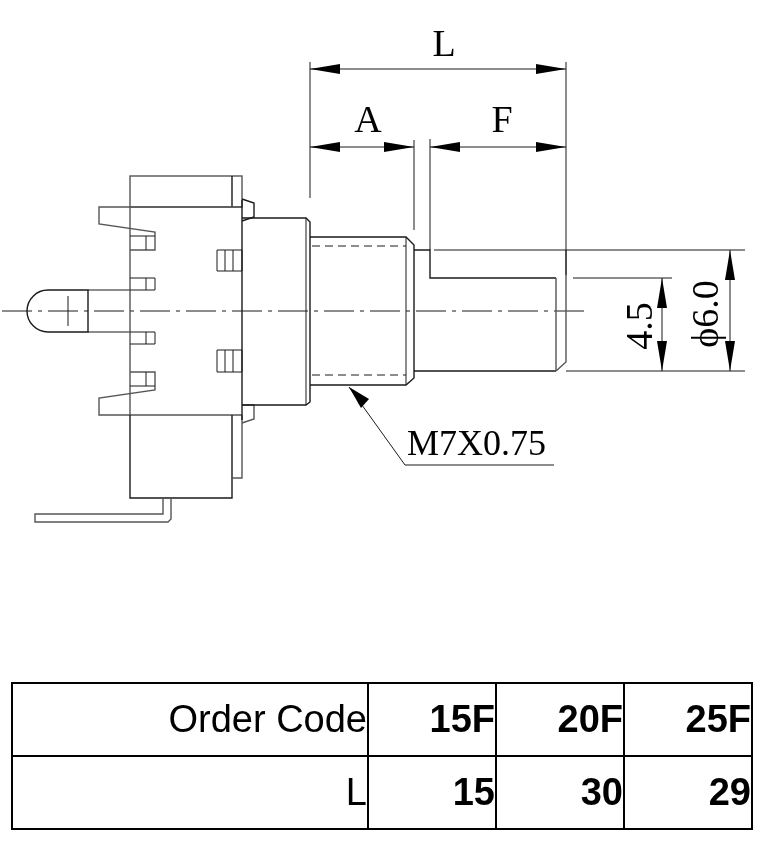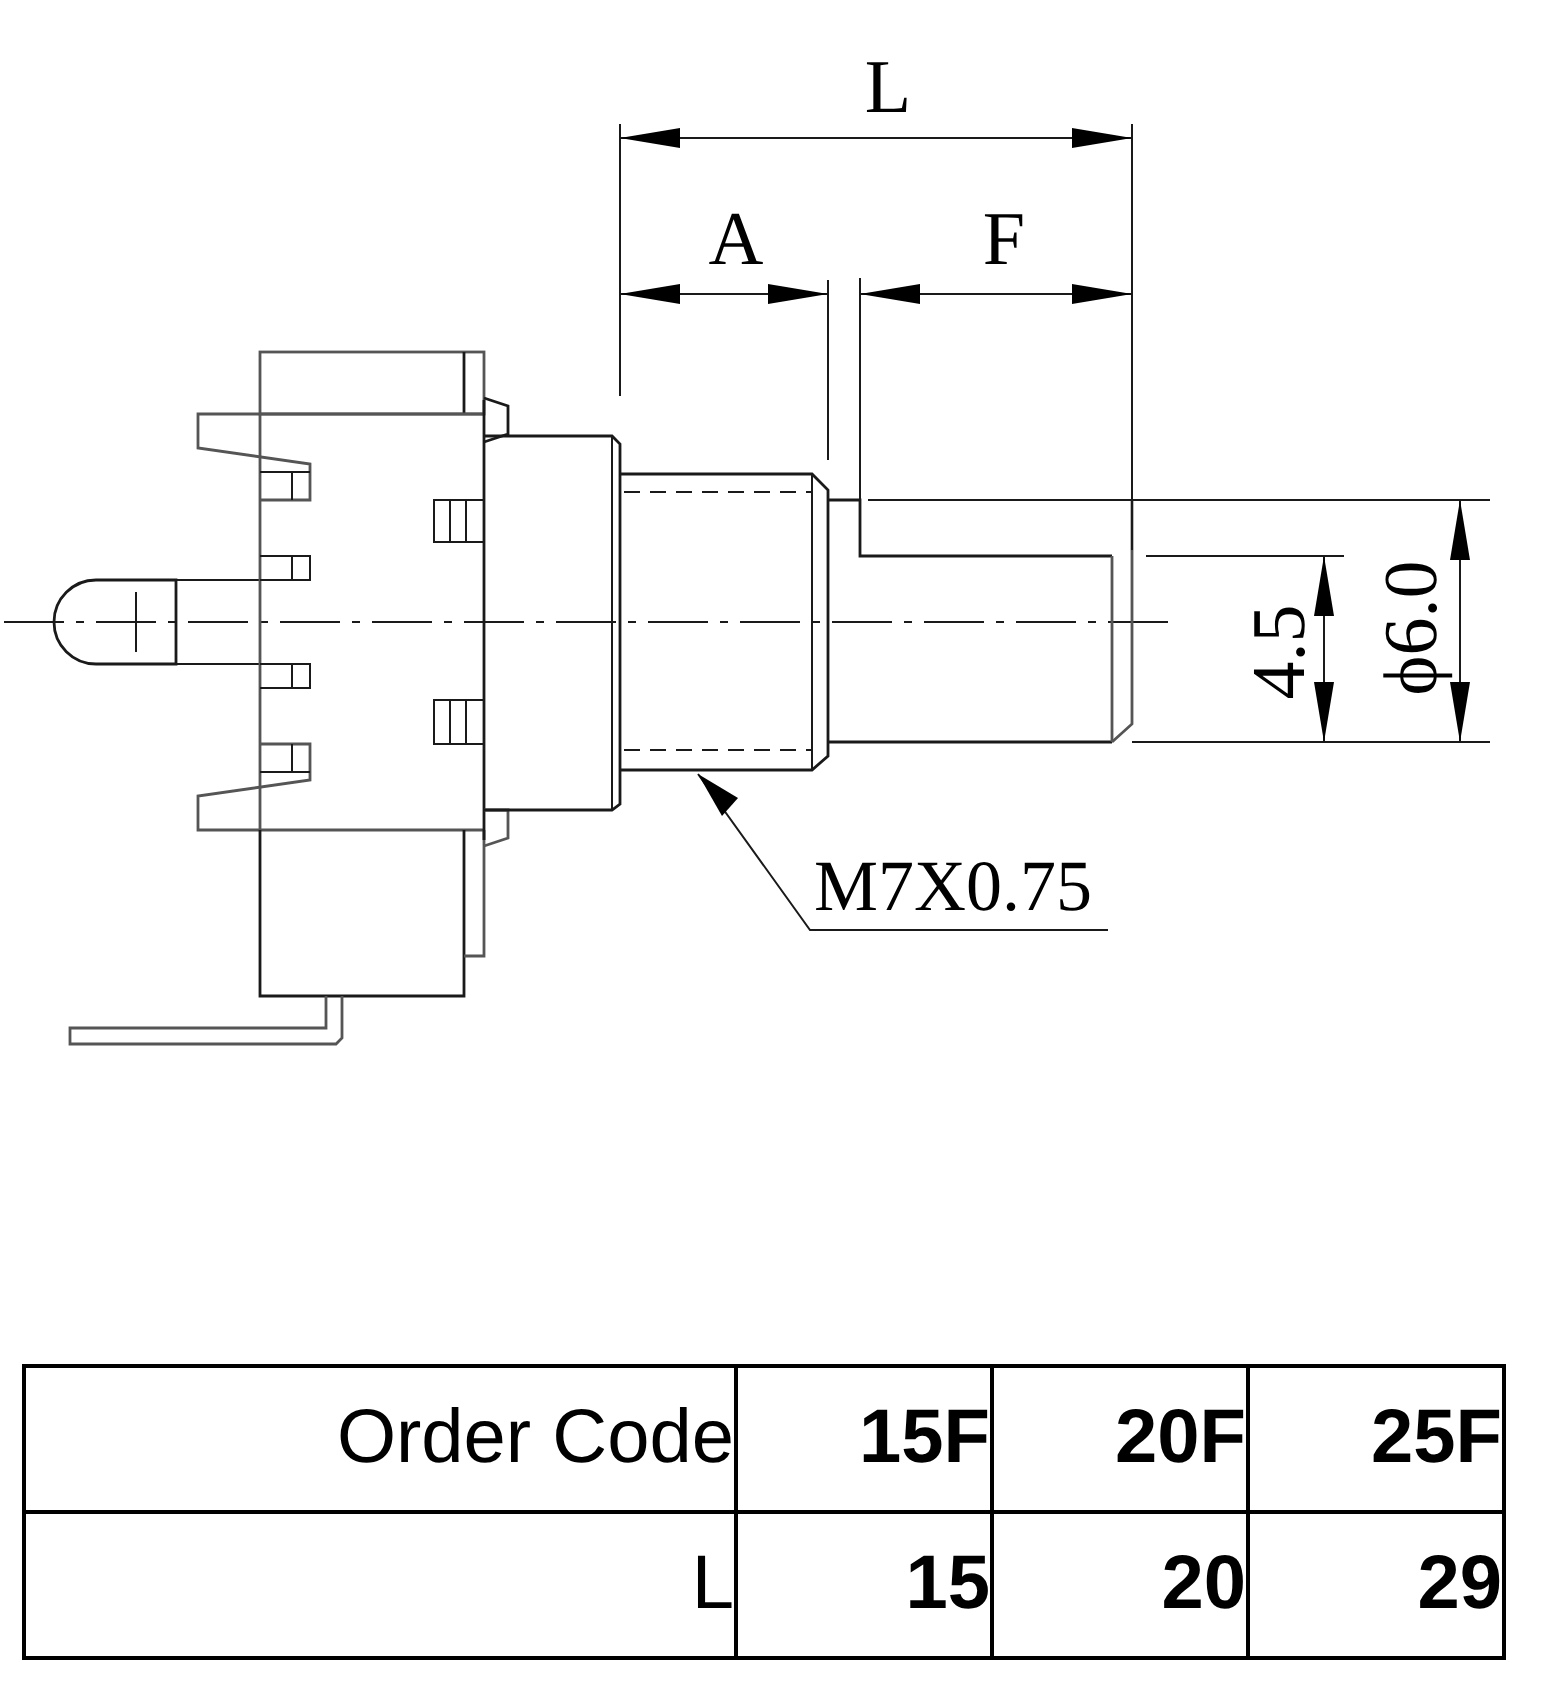--- a/index.html
+++ b/index.html
@@ -140,17 +140,17 @@
   <tbody>
       <tr>
     <td class="label-col">Order Code</td>
     <td class="val-col">15F</td>
     <td class="val-col">20F</td>
     <td class="val-col">25F</td>
   </tr>
   <tr>
     <td class="label-col">L</td>
     <td class="val-col">15</td>
-    <td class="val-col">20</td>
+    <td class="val-col">30</td>
     <td class="val-col">29</td>
   </tr>
 </tbody>
   </table>
 
 </body></html>

